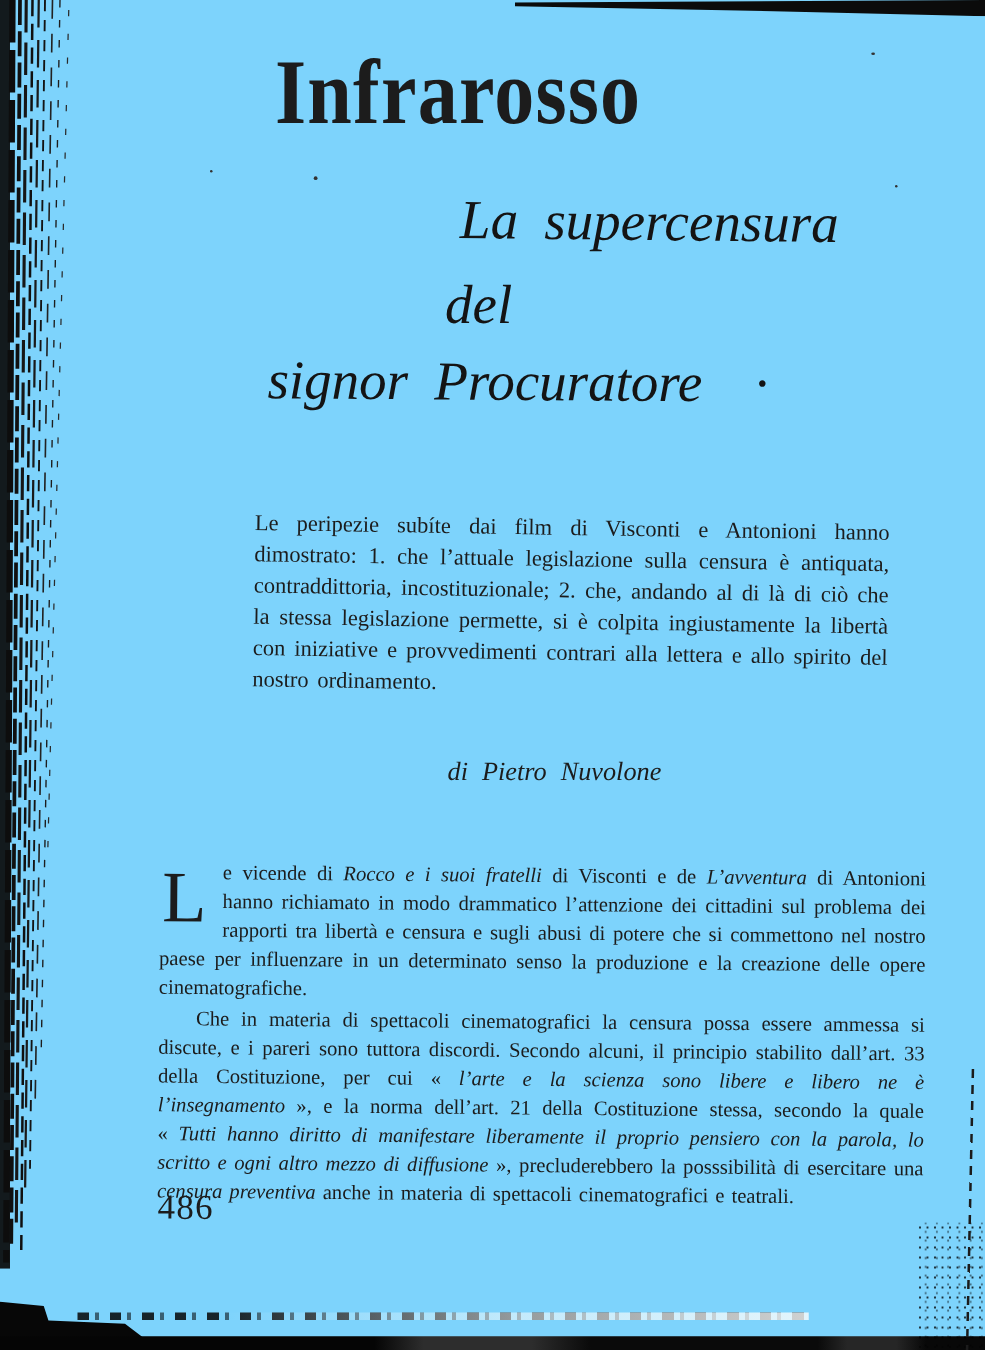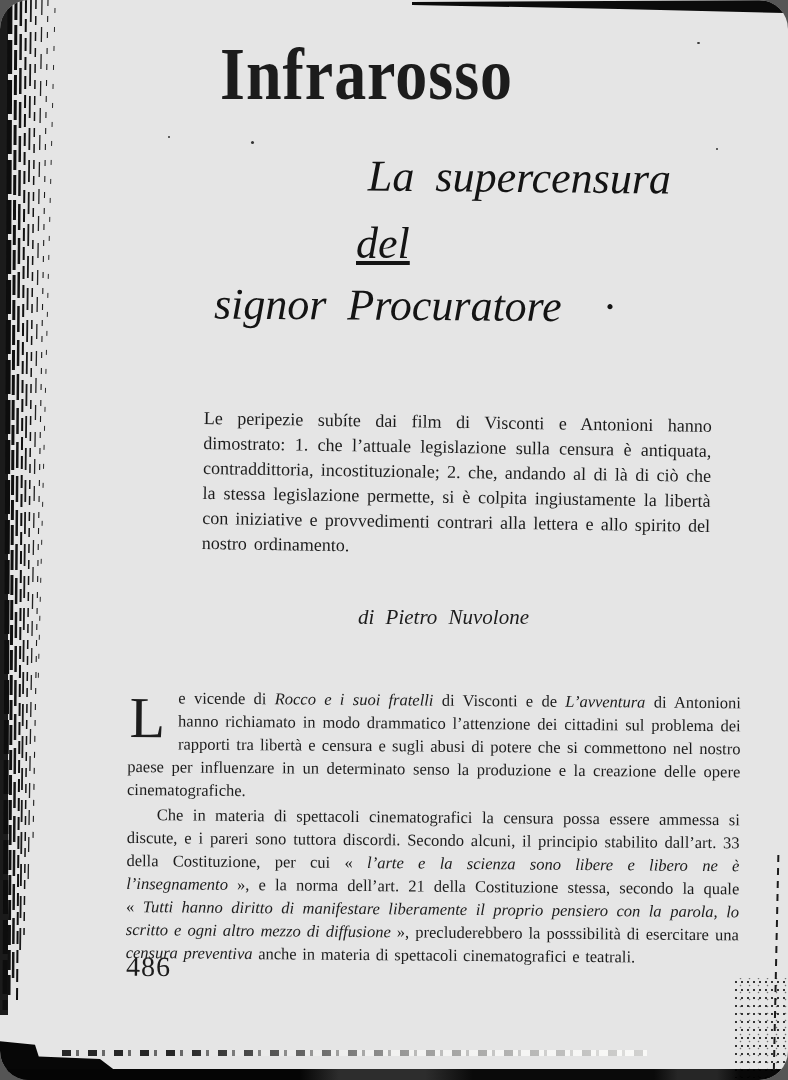--- a/index.html
+++ b/index.html
@@ -1,24 +1,23 @@
 <!DOCTYPE html>
 <html lang="it"><head>
 <meta charset="utf-8">
 <style>
   html,body{margin:0;padding:0;background:#555;}
   .page{
     position:relative;
     width:788px;height:1080px;
     margin:0 auto;
-    background:#e5e5e5;
+    background:#7dd3fc;
     overflow:hidden;
     font-family:"Liberation Serif", serif;
     color:#1c1c1c;
-    border-radius:29px;
   }
 
   
   .binding{position:absolute;left:0;top:0;width:70px;height:1015px;}
   .top-strip{
     position:absolute;left:412px;top:0;width:376px;height:16px;
     background:#0b0b0b;
     clip-path:polygon(0 2px,100% 0,100% 13px,55% 9px,0 5px);
   }
   .bottom-blob{
@@ -65,21 +64,21 @@
     font-size:66px;font-weight:bold;letter-spacing:1px;
     transform:scale(.97,1.12);transform-origin:left top;
     white-space:nowrap;
   }
   .title-line{
     position:absolute;
     font-style:italic;font-size:44px;
     word-spacing:10px;white-space:nowrap;color:#141414;
   }
   .title-1{left:368px;top:152px;transform:rotate(.6deg);}
-  .title-2{left:356px;top:218px;text-decoration:underline;}
+  .title-2{left:356px;top:218px;}
   .title-3{left:214px;top:280px;transform:rotate(.4deg);}
   .abstract{
     position:absolute;left:204px;top:406px;width:508px;
     font-size:18px;line-height:25px;text-align:justify;
     word-spacing:2.5px;
     transform:rotate(.9deg);transform-origin:left top;
     hyphens:auto;
   }
   .byline{
     position:absolute;left:358px;top:561px;

